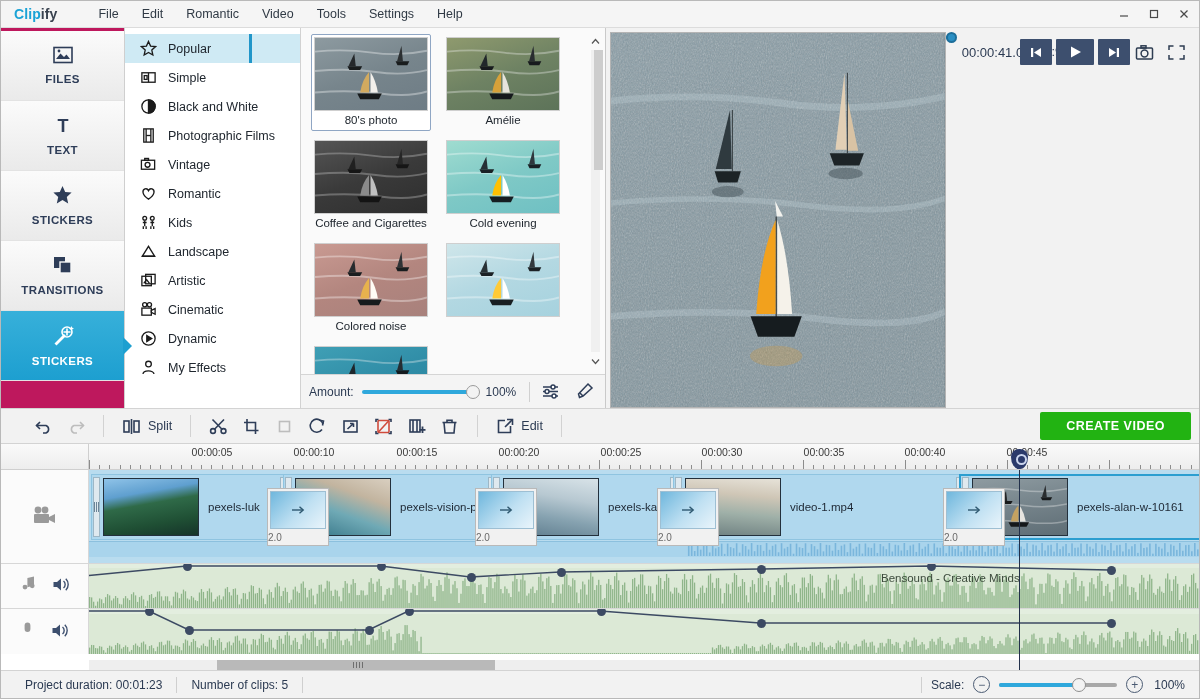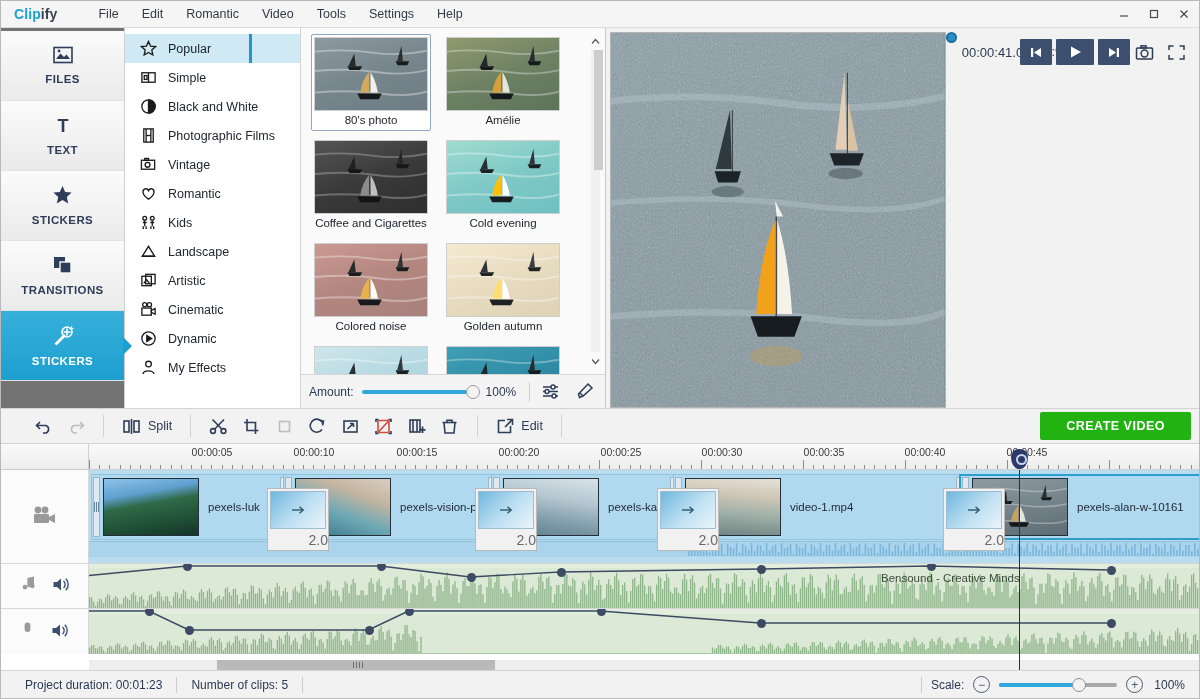--- a/index.html
+++ b/index.html
@@ -23,21 +23,21 @@
   .menuitem { padding:4px 11px; font-size:12.5px; color:#303a45; cursor:default; }
   .wctrl { margin-left:auto; display:flex; }
   .wbtn { width:30px; height:26px; display:flex; align-items:center; justify-content:center;
           color:#4a4a4a; font-size:13px; }
   .wbtn svg { display:block; }
 
   
   .upper { display:flex; flex:0 0 380px; height:380px; background:#f2f2f2; }
 
   
-  .rail { width:124px; flex:0 0 124px; background:#737373; border-right:1px solid #cfcfcf;
+  .rail { width:124px; flex:0 0 124px; background:#be185d; border-right:1px solid #cfcfcf;
           display:flex; flex-direction:column; position:relative; padding-top:3px;}
   .rail-item { height:70px; display:flex; flex-direction:column; align-items:center;
                justify-content:center; gap:6px; cursor:pointer; position:relative;
                border-bottom:1px solid #e3e3e3;
                background:linear-gradient(180deg,#fbfbfb 0%,#eaeaea 100%); }
   .rail-item .lbl { font-size:11.5px; font-weight:bold; letter-spacing:.4px; color:#2e3d58; }
   .rail-item svg { fill:#2e3d58; }
   .rail-item.active { background:linear-gradient(180deg,#37b0da 0%,#1d9fd0 100%); }
   .rail-item.active .lbl { color:#fff; }
   .rail-item.active svg { fill:#fff; }
@@ -151,21 +151,21 @@
   .cthumb { width:96px; height:58px; border:1px solid #23303c; background-size:cover;
             background-position:center; flex:0 0 96px; margin-left:2px; }
   .cname { font-size:11.5px; color:#1d2733; margin-left:9px; white-space:nowrap;
            overflow:hidden; flex:1 1 auto; }
   .trans { position:absolute; top:18px; width:62px; background:#f1f1f1; border:1px solid #b9b9b9;
            z-index:5; }
   .trans .tim { height:38px; background:linear-gradient(135deg,#6fb7dd 0%,#bfe0f2 55%,#e9f4fb 100%);
                 border:1px solid #9ebfd3; margin:2px; display:flex; align-items:center;
                 justify-content:center; }
   .trans .tim svg { stroke:#2e5870; fill:none; stroke-width:1.4; }
-  .trans .tv { text-align:right; font-size:14px; color:#6a6a6a; padding:1px 0 2px; }
+  .trans .tv { text-align:left; font-size:10px; color:#6a6a6a; padding:1px 0 2px; }
   .kpt { position:absolute; width:9px; height:9px; border-radius:50%; background:#3c4a63; }
   .atitle { position:absolute; font-size:11.5px; color:#3c4a3c; top:8px; }
   .playhead { position:absolute; top:0; bottom:0; width:1px; background:#22304a; z-index:20; }
   .phknob { position:absolute; top:-21px; left:-8px; width:17px; height:20px; background:#2b3a6b;
             border-radius:8px 8px 8px 8px / 8px 8px 12px 12px; }
   .phknob::after{ content:""; position:absolute; left:5px; top:5px; width:7px; height:7px;
                   border-radius:50%; border:2px solid #ccd6ee; }
   .hscroll { position:absolute; left:88px; right:0; bottom:0; height:10px; background:#eee; z-index:15; }
   .hthumb { position:absolute; left:0; top:0; height:10px; width:278px; background:#b9b9b9;
             display:flex; align-items:center; justify-content:center; }
@@ -519,46 +519,20 @@
                     <path d="M82 24 L96 24 L94 28 L84 28 Z" fill="#171c1f"></path>
                   </g>
                   <g>
                     <path d="M55 35 L55 56 L46 56 Q48 43 55 35 Z" fill="#f0a81f"></path>
                     <path d="M56.5 35 L56.5 56 L64 56 Q62 44 56.5 35 Z" fill="#f4f0e6"></path>
                     <path d="M43 57 L68 57 L65 63 L46 63 Z" fill="#141a1d"></path>
                   </g>
                 </svg>
               </div>
               <div class="fxname">Colored noise</div>
-            </div>
-            <div class="fxcell">
-              <div class="fxthumb" style="background: linear-gradient(160deg, rgb(243, 234, 208) 0%, rgb(232, 220, 192) 50%, rgb(222, 210, 182) 100%);">
-                <svg width="100%" height="100%" viewBox="0 0 114 74" preserveAspectRatio="none" style="display:block;filter:saturate(0.6) brightness(1.3)">
-                  <rect width="114" height="74" fill="rgba(255,255,255,0.0)"></rect>
-                  <g opacity="0.35">
-                    <path d="M0 14 Q30 11 58 15 T114 13" stroke="#ffffff" stroke-width="2" fill="none"></path>
-                    <path d="M0 34 Q34 31 62 35 T114 33" stroke="#ffffff" stroke-width="2" fill="none"></path>
-                    <path d="M0 56 Q36 53 66 57 T114 55" stroke="#ffffff" stroke-width="2" fill="none"></path>
-                  </g>
-                  <g>
-                    <path d="M40 16 L41.5 29 L34 29 Z" fill="#22292d"></path>
-                    <path d="M33 29 L48 29 L46 33 L35 33 Z" fill="#171c1f"></path>
-                  </g>
-                  <g>
-                    <path d="M88 8 L89.5 24 L83.5 24 Z" fill="#2a3034"></path>
-                    <path d="M82 24 L96 24 L94 28 L84 28 Z" fill="#171c1f"></path>
-                  </g>
-                  <g>
-                    <path d="M55 35 L55 56 L46 56 Q48 43 55 35 Z" fill="#f0a81f"></path>
-                    <path d="M56.5 35 L56.5 56 L64 56 Q62 44 56.5 35 Z" fill="#f4f0e6"></path>
-                    <path d="M43 57 L68 57 L65 63 L46 63 Z" fill="#141a1d"></path>
-                  </g>
-                </svg>
-              </div>
-              <div class="fxname">Golden autumn</div>
             </div>
             <div class="fxcell">
               <div class="fxthumb" style="background: linear-gradient(160deg, rgb(207, 230, 234) 0%, rgb(179, 216, 226) 50%, rgb(166, 210, 222) 100%);">
                 <svg width="100%" height="100%" viewBox="0 0 114 74" preserveAspectRatio="none" style="display:block;filter:saturate(0.9) brightness(1.2)">
                   <rect width="114" height="74" fill="rgba(255,255,255,0.0)"></rect>
                   <g opacity="0.35">
                     <path d="M0 14 Q30 11 58 15 T114 13" stroke="#ffffff" stroke-width="2" fill="none"></path>
                     <path d="M0 34 Q34 31 62 35 T114 33" stroke="#ffffff" stroke-width="2" fill="none"></path>
                     <path d="M0 56 Q36 53 66 57 T114 55" stroke="#ffffff" stroke-width="2" fill="none"></path>
                   </g>

